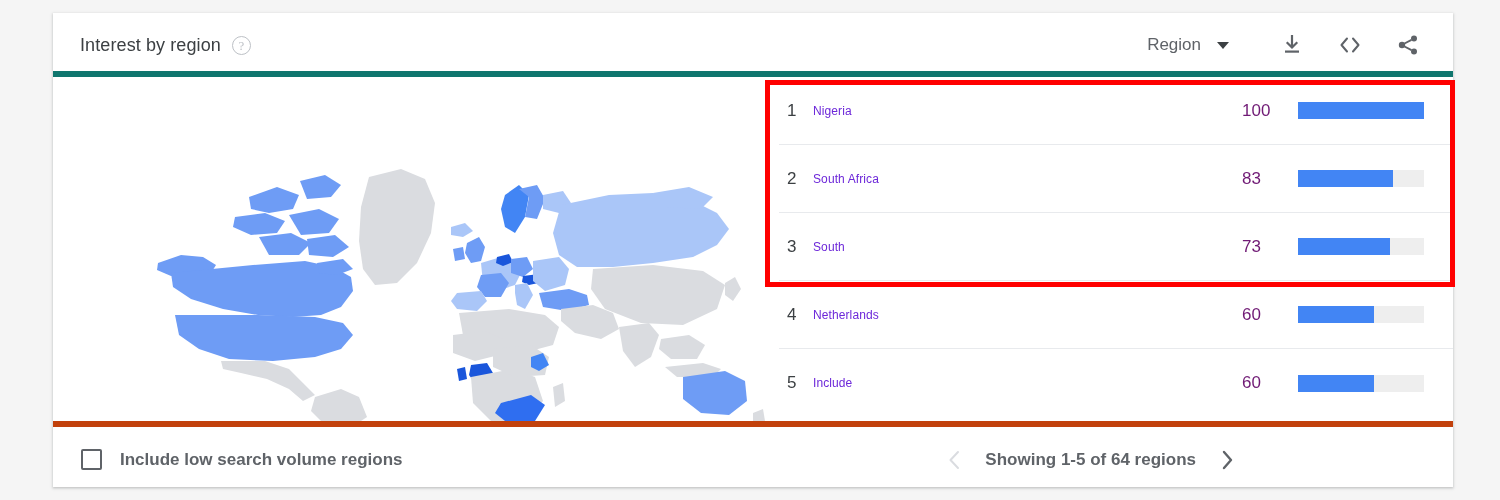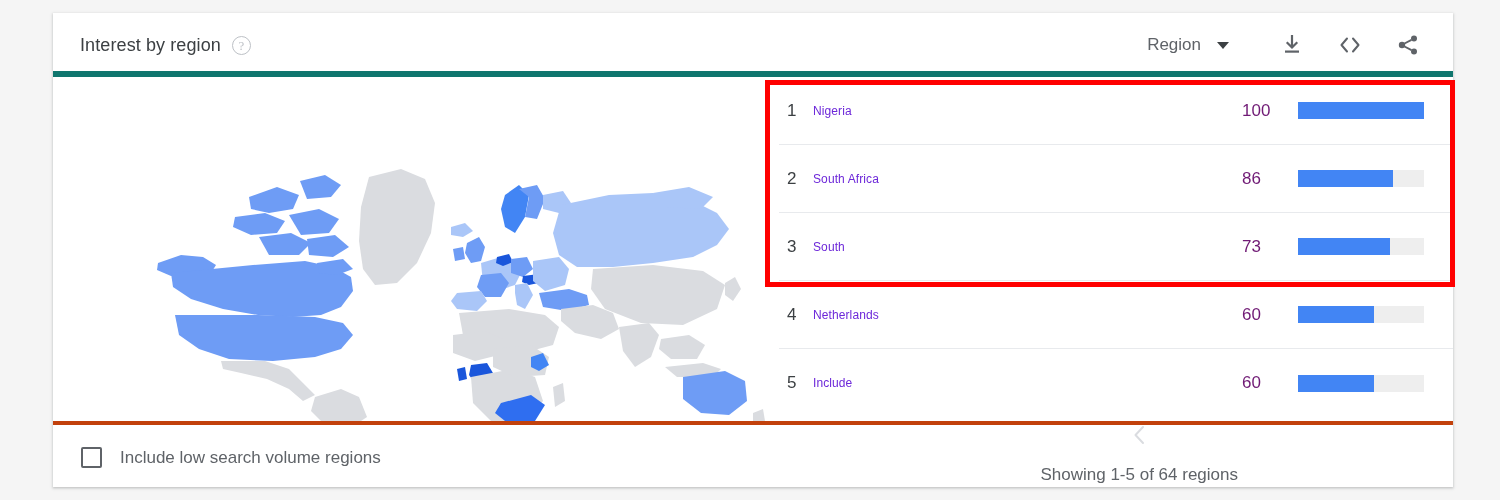--- a/index.html
+++ b/index.html
@@ -162,22 +162,23 @@
   .bar-fill {
     position: absolute;
     left: 0; top: 0; bottom: 0;
     background: #4285f4;
   }
 
   
   #card-footer {
     position: relative;
     height: 65px;
-    border-top: 4px solid #c2410c;
-    box-sizing: border-box;
+    border-top: 6px solid #c2410c;
+    box-sizing: border-box;
+    font-weight: bold;
   }
   #low-volume-toggle {
     position: absolute;
     left: 28px;
     top: 0;
     height: 65px;
     display: flex;
     align-items: center;
     gap: 18px;
     cursor: pointer;
@@ -194,21 +195,20 @@
     color: #5f6368;
   }
   #pagination {
     position: absolute;
     right: 215px;
     top: 0;
     height: 65px;
     display: flex;
     align-items: center;
     gap: 20px;
-    flex-direction: column;
   }
   #showing-text {
     font-size: 17px;
     color: #5f6368;
     white-space: nowrap;
   }
   .chev {
     width: 22px;
     height: 22px;
     display: flex;
@@ -370,21 +370,21 @@
         <span class="region-name">Nigeria</span>
         <span class="region-value">100</span>
         <span class="bar-track">
           <span class="bar-fill" style="width: 100%; background: rgb(66, 133, 244);"></span>
         </span>
       </div>
 
       <div class="region-row">
         <span class="rank">2</span>
         <span class="region-name">South Africa</span>
-        <span class="region-value">86</span>
+        <span class="region-value">83</span>
         <span class="bar-track">
           <span class="bar-fill" style="width: 75%; background: rgb(66, 133, 244);"></span>
         </span>
       </div>
 
       <div class="region-row">
         <span class="rank">3</span>
         <span class="region-name">South</span>
         <span class="region-value">73</span>
         <span class="bar-track">

